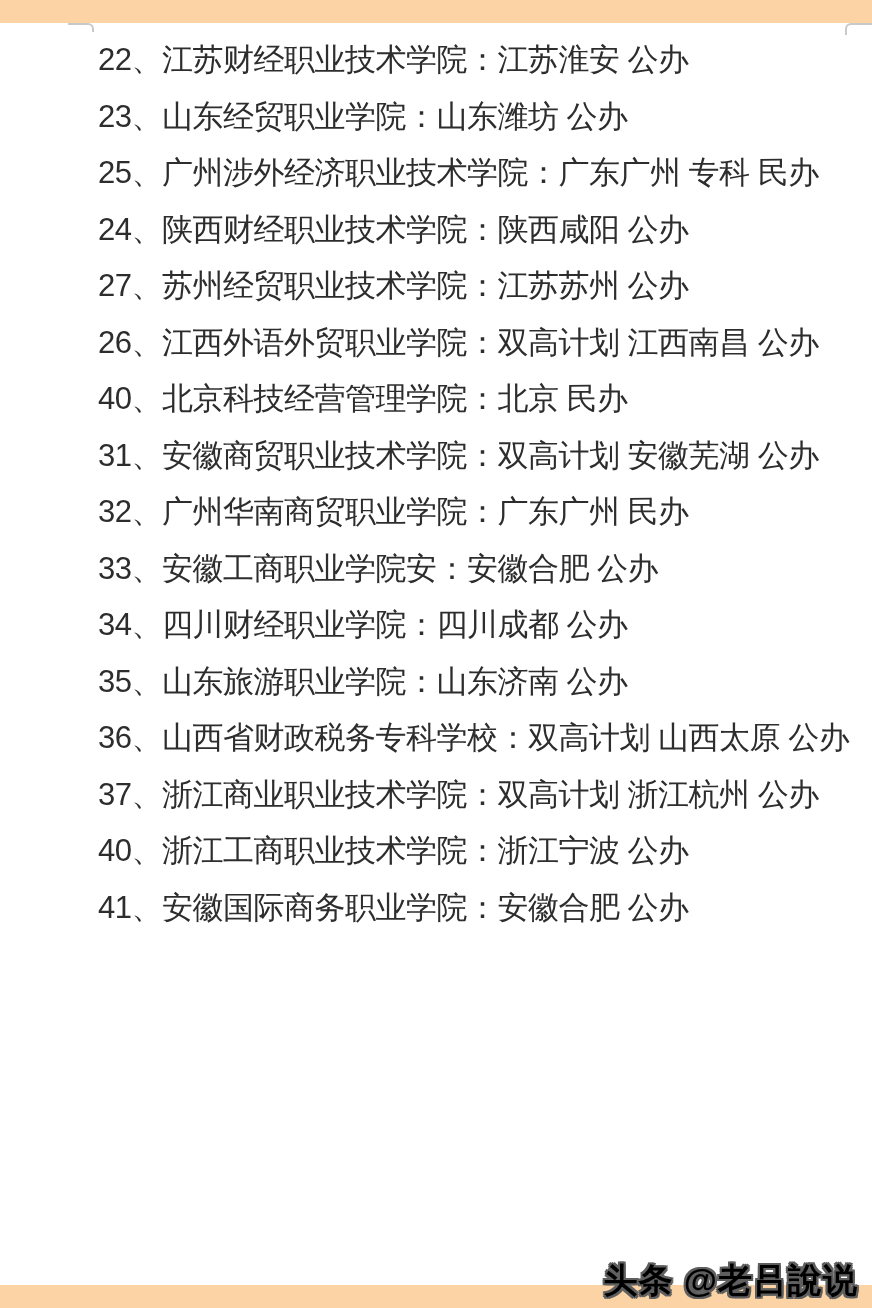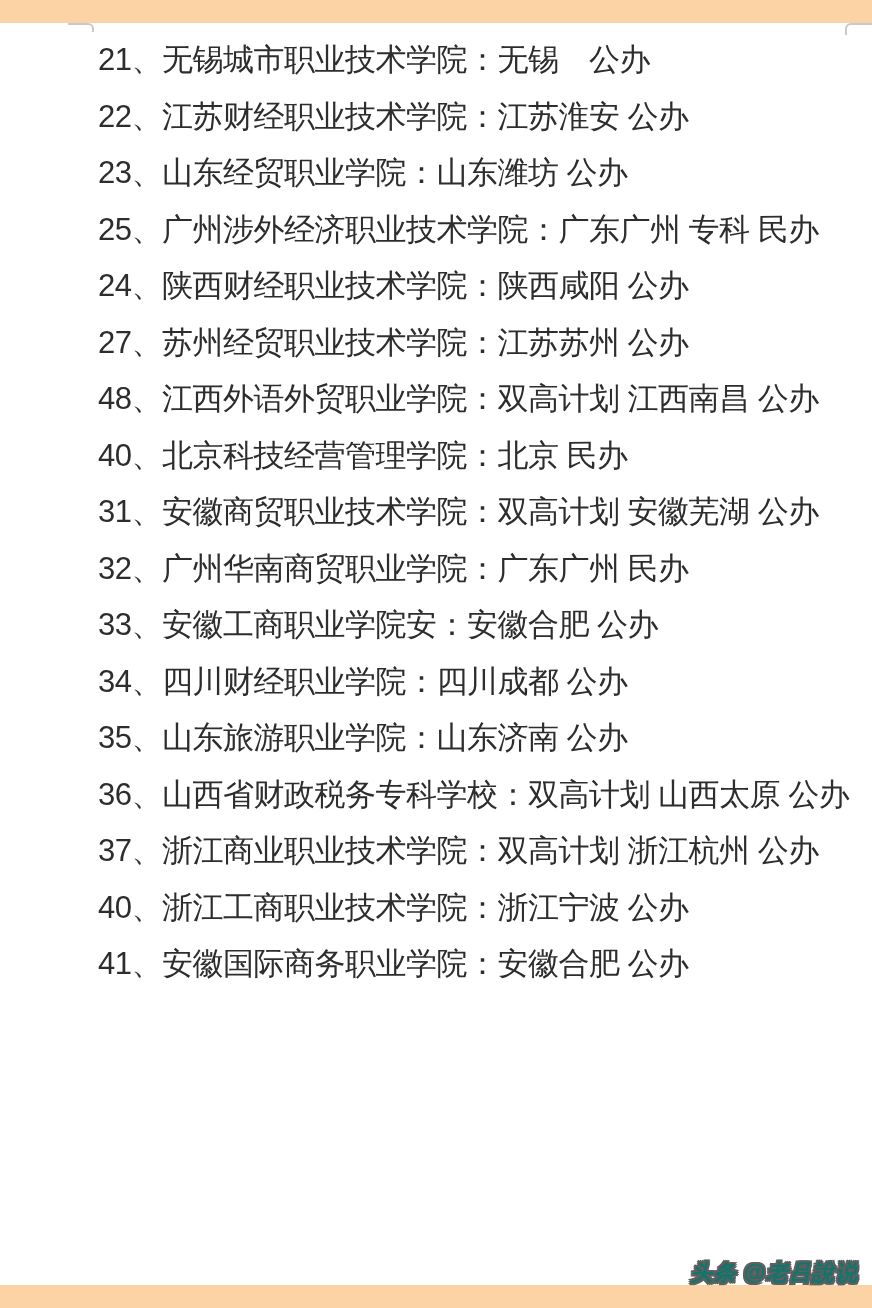--- a/index.html
+++ b/index.html
@@ -63,48 +63,46 @@
     color: #2d2d2d;
     white-space: pre;
   }
 
   
   .watermark {
     position: absolute;
     top: 1258px;
     right: 14px;
     z-index: 3;
-    font-size: 22px;
+    font-size: 34px;
     font-weight: bold;
     letter-spacing: 1px;
-    color: #0f766e;
+    color: #000000;
     white-space: pre;
     text-shadow:
       -2px -2px 0 #5f5f5f,  2px -2px 0 #5f5f5f,
       -2px  2px 0 #5f5f5f,  2px  2px 0 #5f5f5f,
       -2px  0   0 #5f5f5f,  2px  0   0 #5f5f5f,
        0   -2px 0 #5f5f5f,  0    2px 0 #5f5f5f;
-    font-style: italic;
   }
 </style>
 </head>
 <body>
 
 <div class="band band-top"></div>
 <div class="corner-mark corner-left"></div>
 <div class="corner-mark corner-right"></div>
 
 <main class="list">
-  <div class="row">21、无锡城市职业技术学院：无锡　公办</div>
   <div class="row">22、江苏财经职业技术学院：江苏淮安 公办</div>
   <div class="row">23、山东经贸职业学院：山东潍坊 公办</div>
   <div class="row">25、广州涉外经济职业技术学院：广东广州 专科 民办</div>
   <div class="row">24、陕西财经职业技术学院：陕西咸阳 公办</div>
   <div class="row">27、苏州经贸职业技术学院：江苏苏州 公办</div>
-  <div class="row">48、江西外语外贸职业学院：双高计划 江西南昌 公办</div>
+  <div class="row">26、江西外语外贸职业学院：双高计划 江西南昌 公办</div>
   <div class="row">40、北京科技经营管理学院：北京 民办</div>
   <div class="row">31、安徽商贸职业技术学院：双高计划 安徽芜湖 公办</div>
   <div class="row">32、广州华南商贸职业学院：广东广州 民办</div>
   <div class="row">33、安徽工商职业学院安：安徽合肥 公办</div>
   <div class="row">34、四川财经职业学院：四川成都 公办</div>
   <div class="row">35、山东旅游职业学院：山东济南 公办</div>
   <div class="row">36、山西省财政税务专科学校：双高计划 山西太原 公办</div>
   <div class="row">37、浙江商业职业技术学院：双高计划 浙江杭州 公办</div>
   <div class="row">40、浙江工商职业技术学院：浙江宁波 公办</div>
   <div class="row">41、安徽国际商务职业学院：安徽合肥 公办</div>

